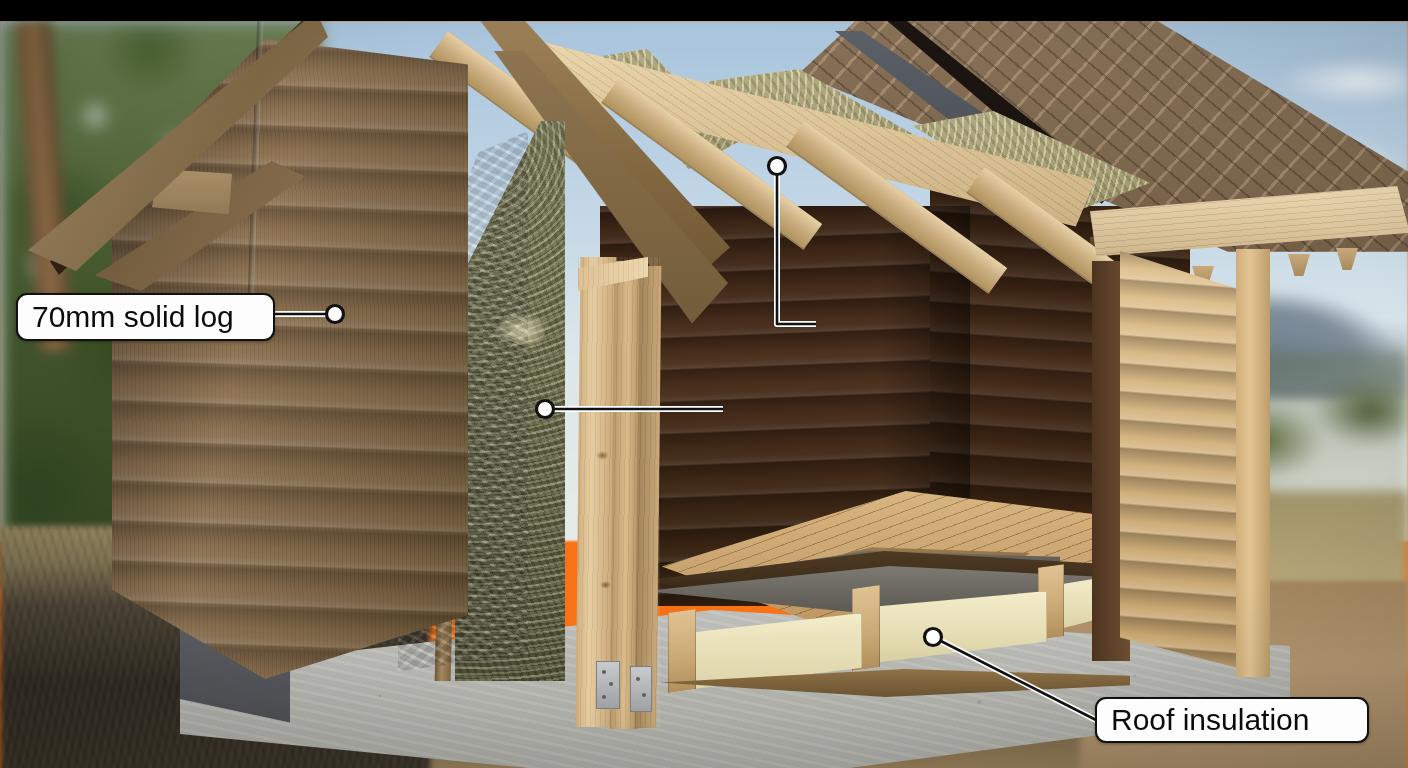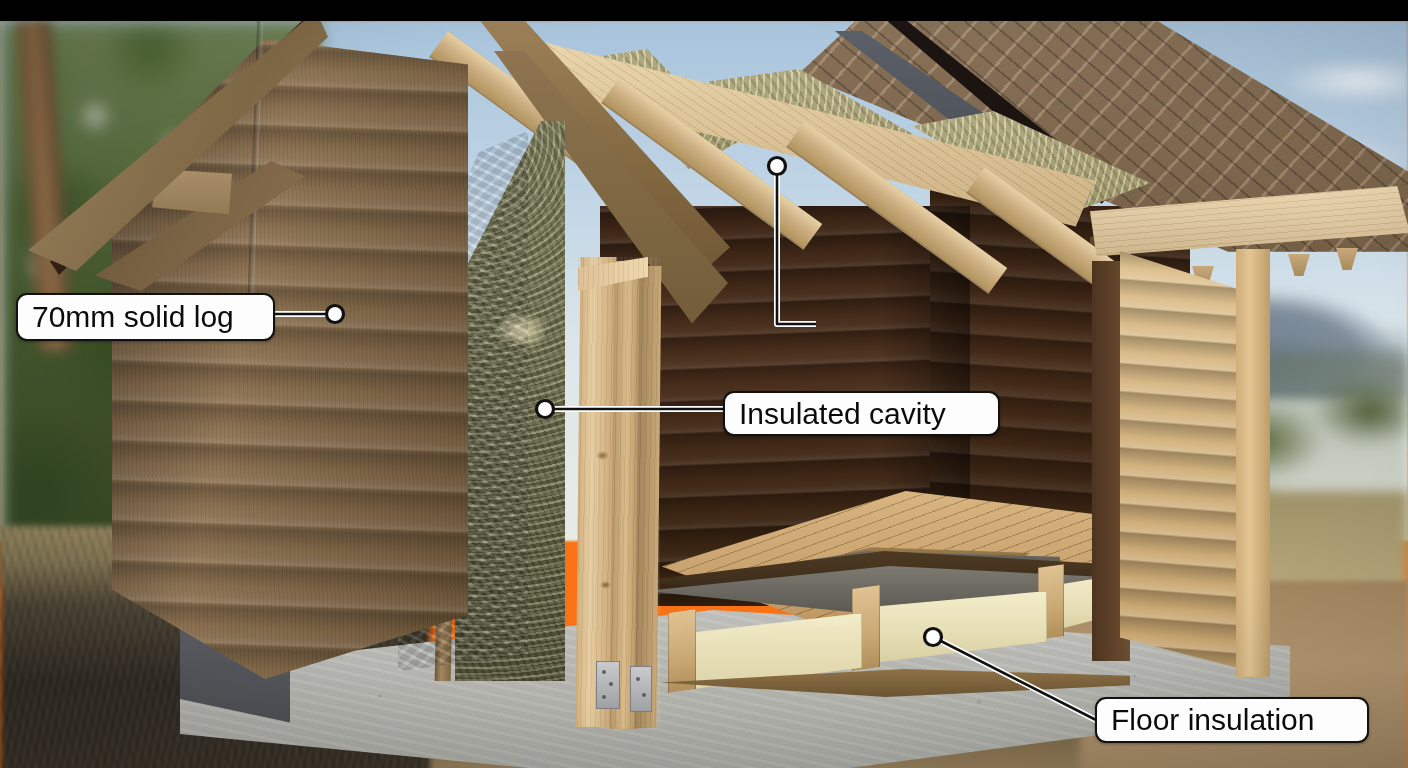--- a/index.html
+++ b/index.html
@@ -654,22 +654,19 @@
         <line x1="933" y1="616" x2="1098" y2="700" stroke="#111111" stroke-width="2.6"></line>
         <circle cx="933" cy="616" r="8.5" fill="#ffffff" stroke="#111111" stroke-width="3.2"></circle>
       </g>
     </svg>
 
     <div class="callout" style="left:16px;top:272px;width:227px;height:44px;">
       <span>70mm solid log</span>
     </div>
 
 
-    <div class="callout" style="left:723px;top:370px;width:245px;height:41px;">
-      <span>Insulated cavity</span>
-    </div>
 
     <div class="callout" style="left:1095px;top:676px;width:242px;height:42px;">
-      <span>Floor insulation</span>
+      <span>Roof insulation</span>
     </div>
 
   </div>
 </div>
 
 </body></html>

